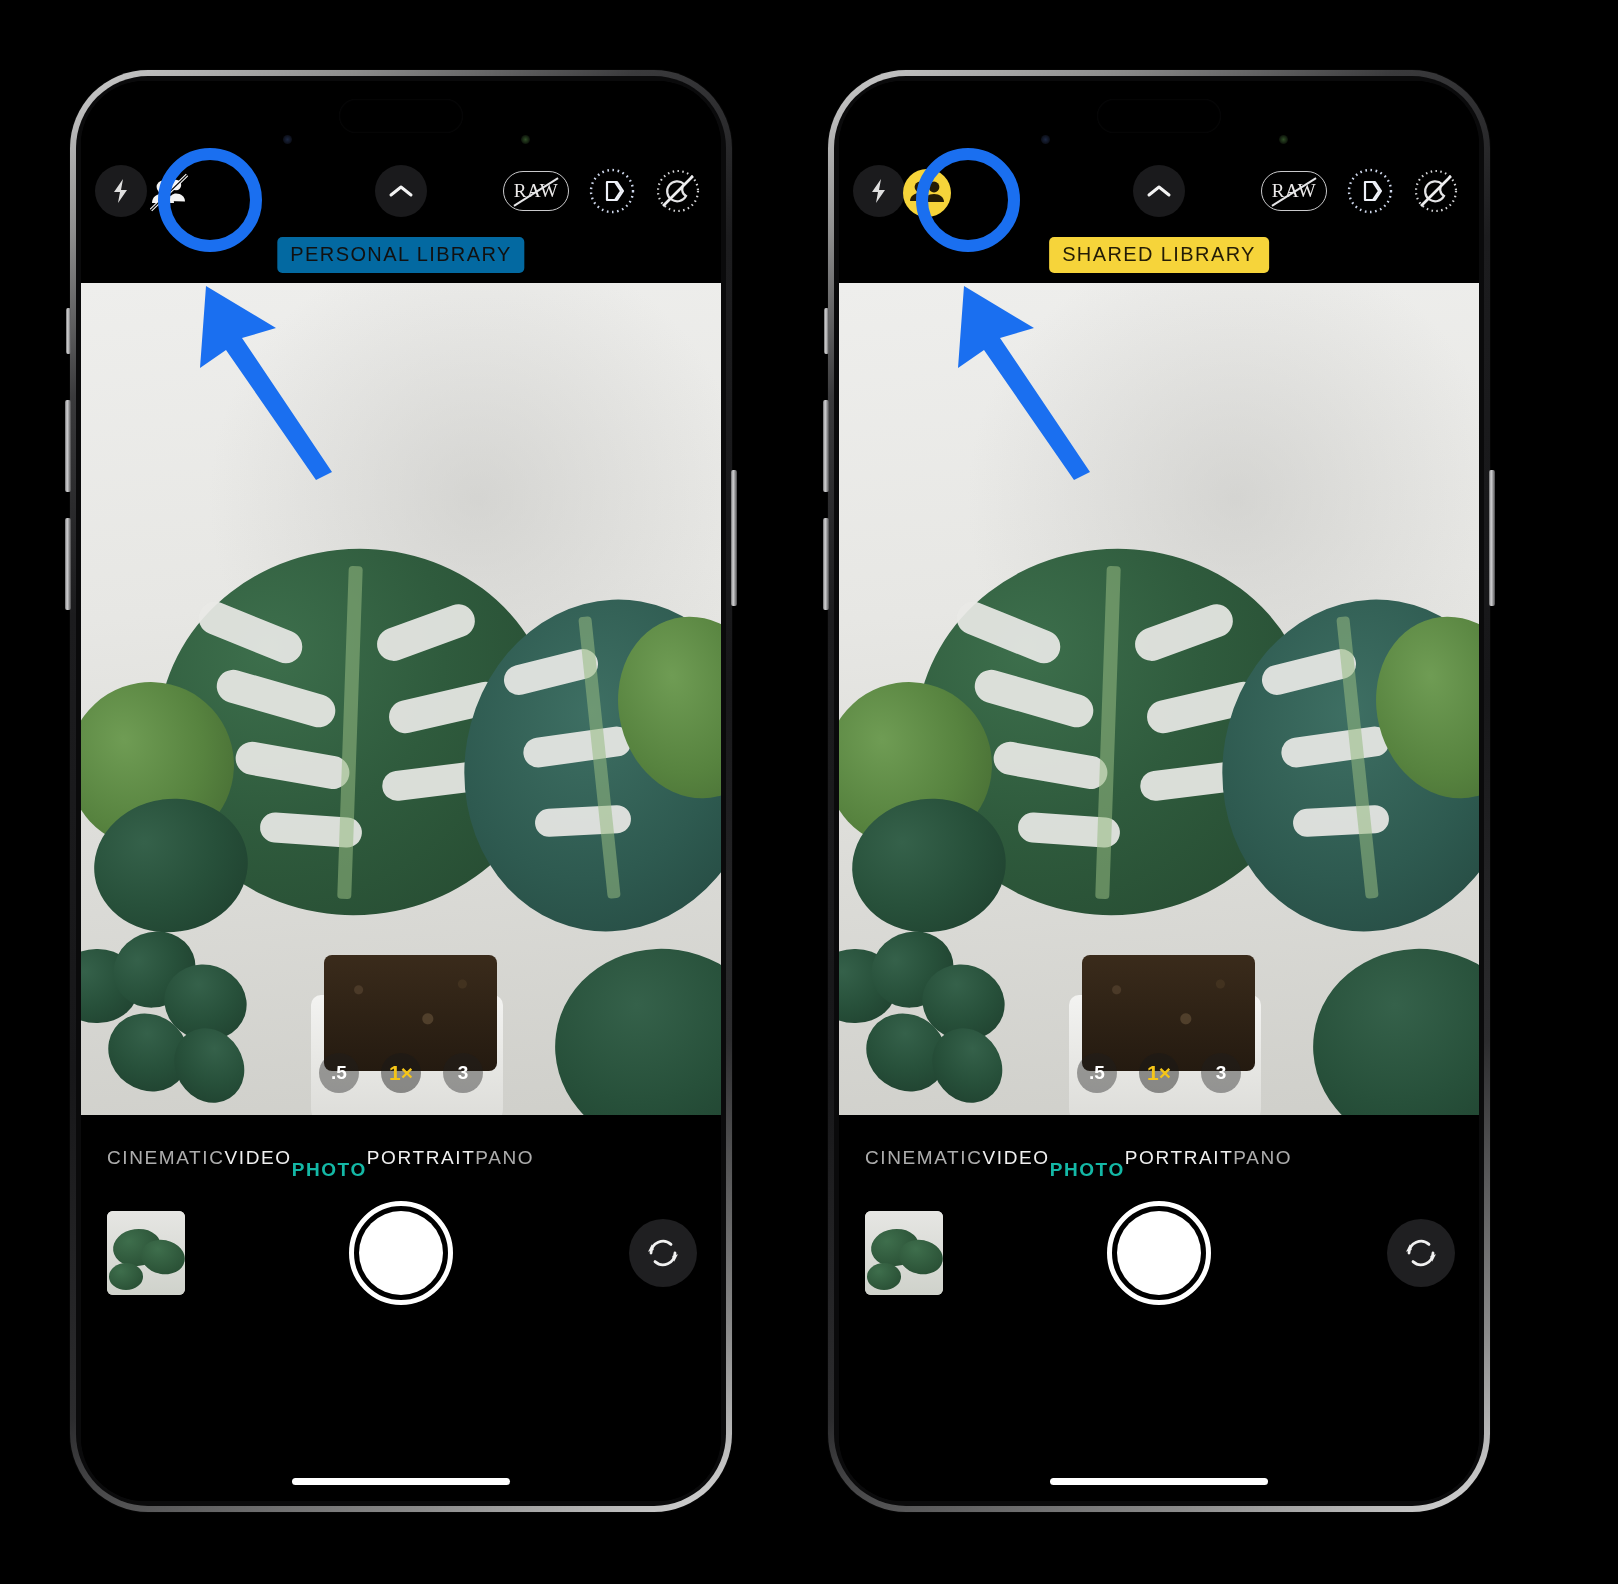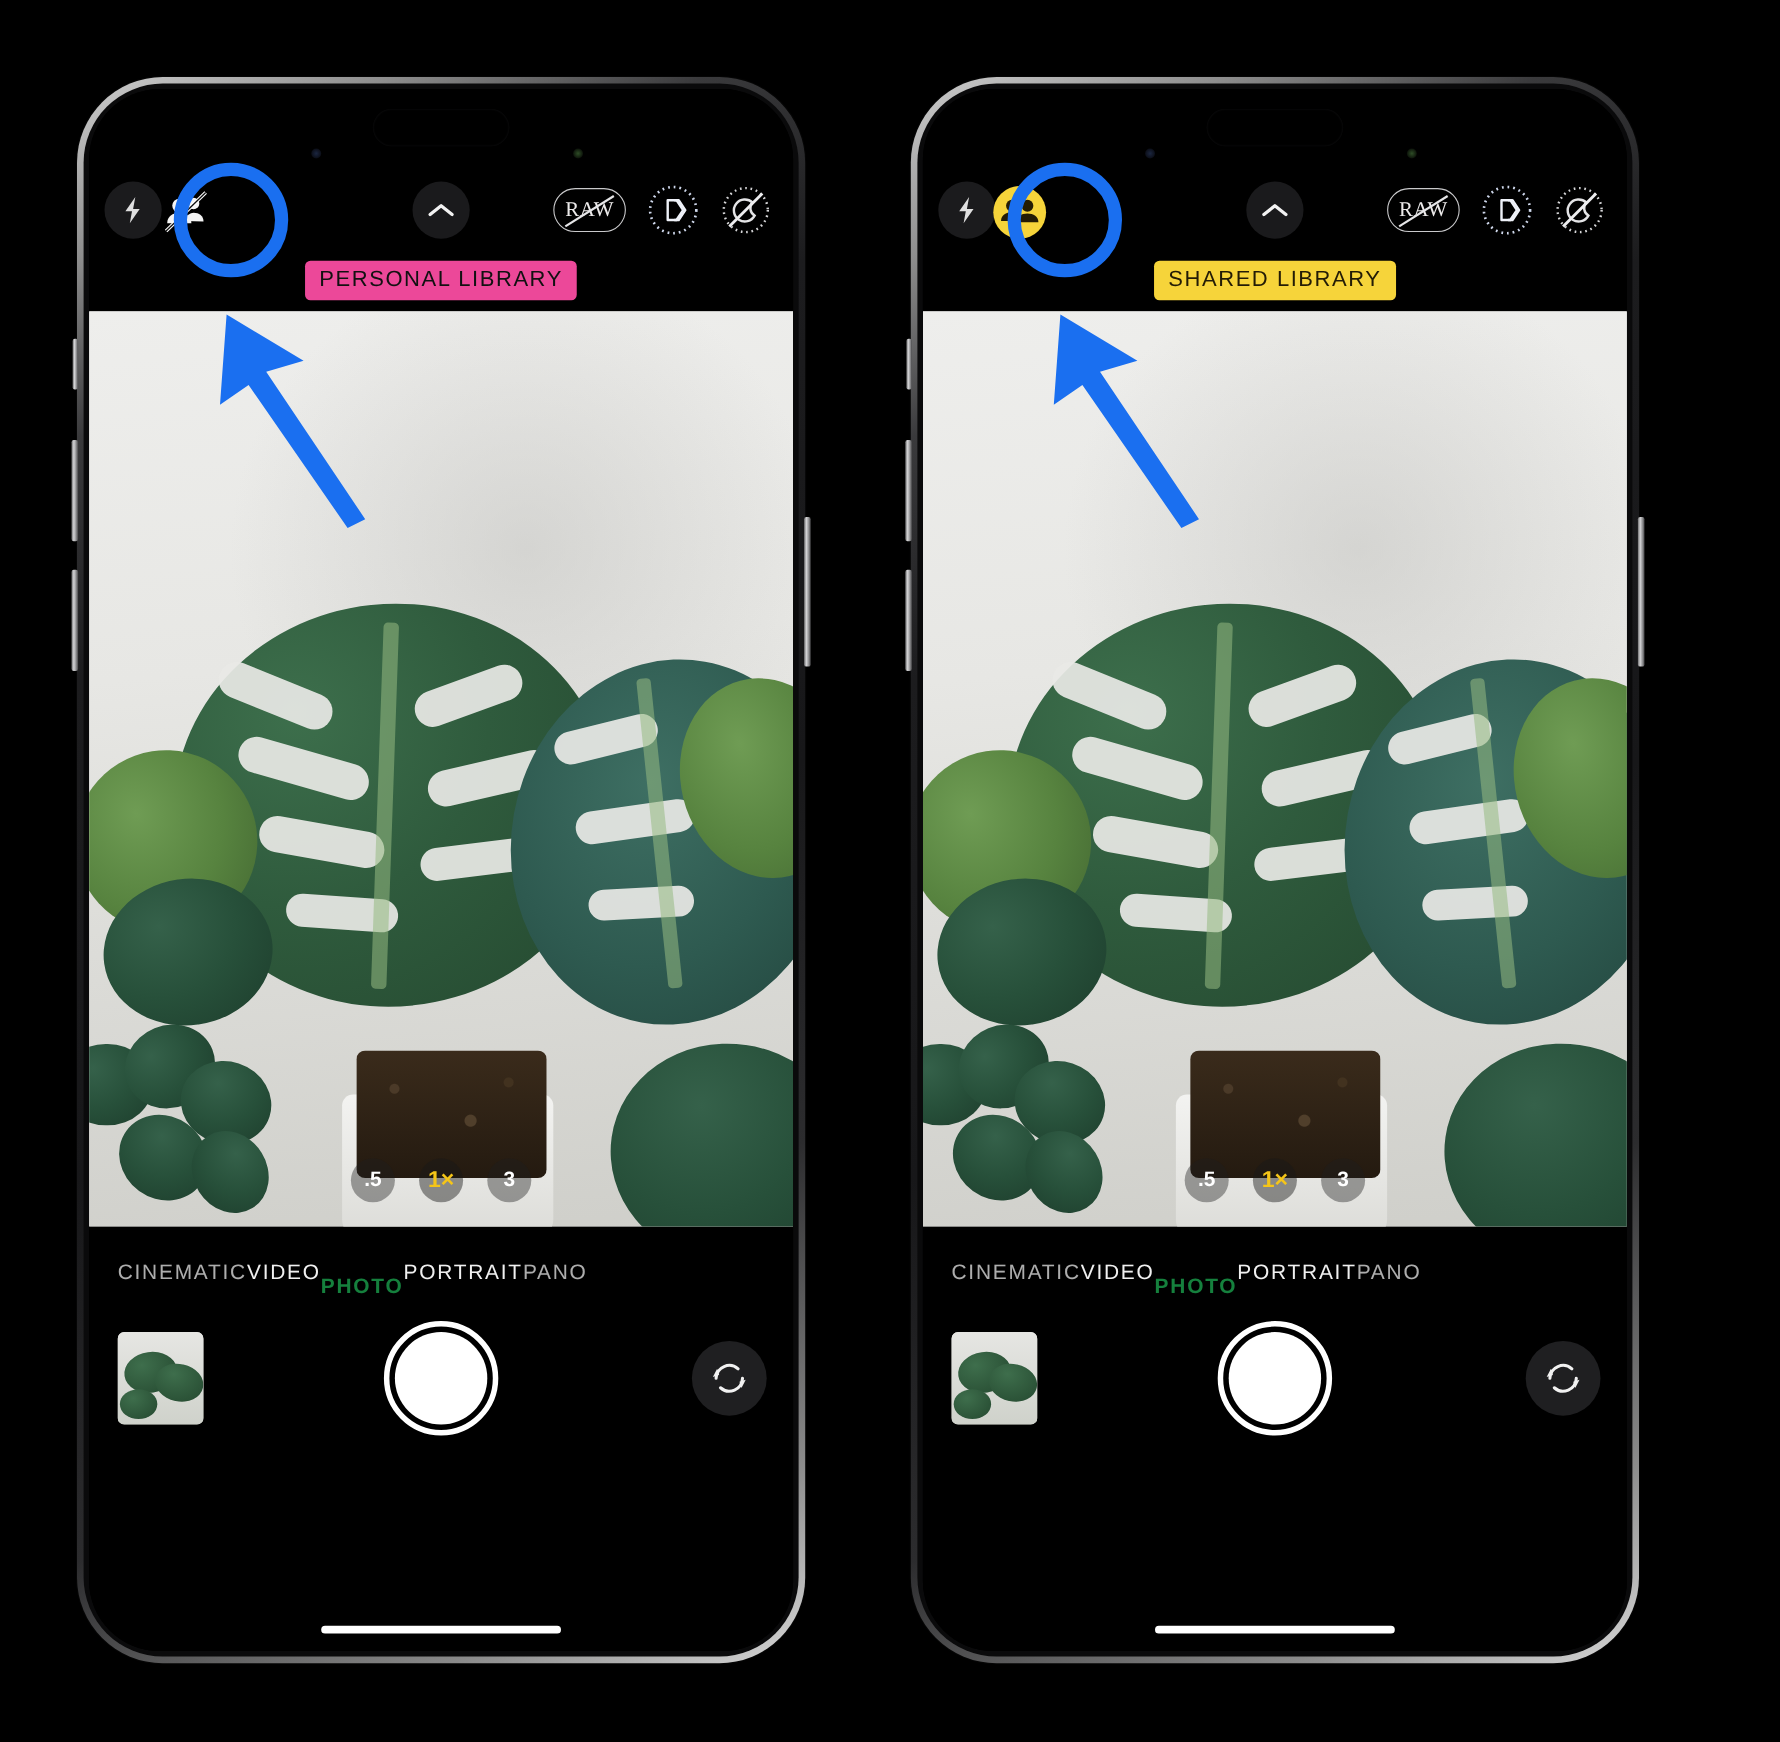--- a/index.html
+++ b/index.html
@@ -108,21 +108,21 @@
   .lib-badge {
     position: absolute;
     top: 156px; left: 50%; transform: translateX(-50%);
     padding: 6px 13px 7px;
     border-radius: 5px;
     font-size: 20px;
     letter-spacing: 1.4px;
     font-family: "Liberation Sans", sans-serif;
     white-space: nowrap;
   }
-  .lib-badge.personal { background: #ec4899; color: #111; }
+  .lib-badge.personal { background: #0369a1; color: #111; }
   .lib-badge.shared   { background: #f6d43a; color: #231c06; }
 
   
   .viewfinder {
     position: absolute;
     left: 0; right: 0;
     top: 202px; height: 832px;
     overflow: hidden;
     background: #e9e9e7;
   }
@@ -193,21 +193,21 @@
   .modes {
     position: absolute;
     top: 1056px; left: 0; right: 0; height: 42px;
     display: flex; align-items: center; justify-content: flex-start;
     padding: 0 26px;
   }
   .mode {
     color: #f0f0f0; font-size: 19px; letter-spacing: 1.6px;
     font-family: "Liberation Sans", sans-serif;
   }
-  .mode.active { color: #15803d; font-weight: bold; margin-top: 24px; }
+  .mode.active { color: #14b8a6; font-weight: bold; margin-top: 24px; }
   .mode.edge { opacity: .72; }
 
   
   .bottom-bar {
     position: absolute;
     top: 1118px; left: 0; right: 0; height: 120px;
   }
   .thumb {
     position: absolute; left: 26px; top: 12px;
     width: 78px; height: 84px; border-radius: 6px;

